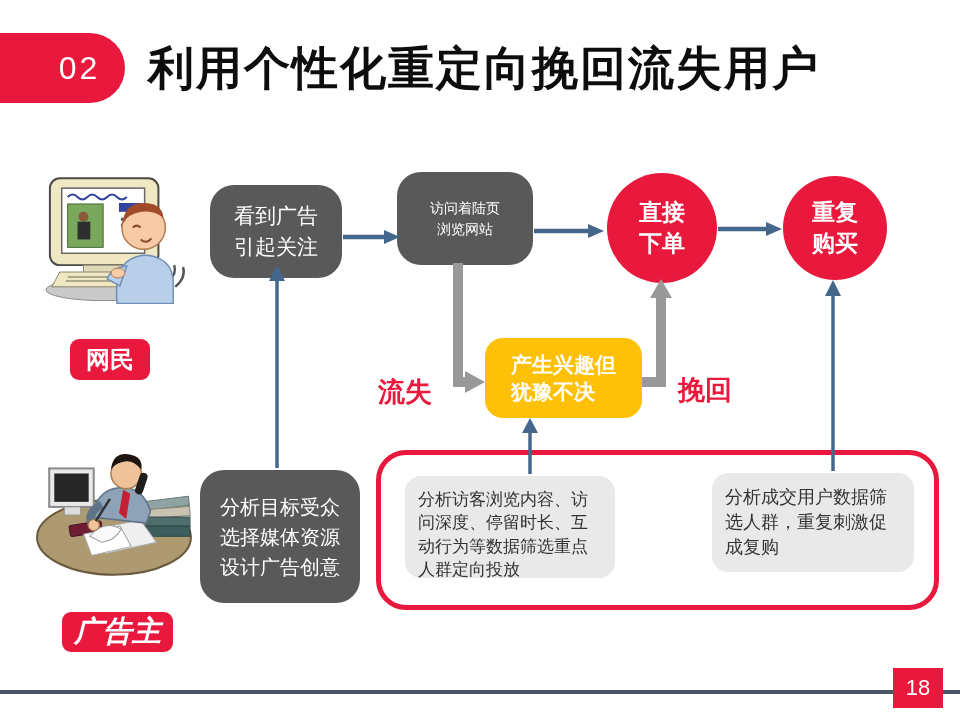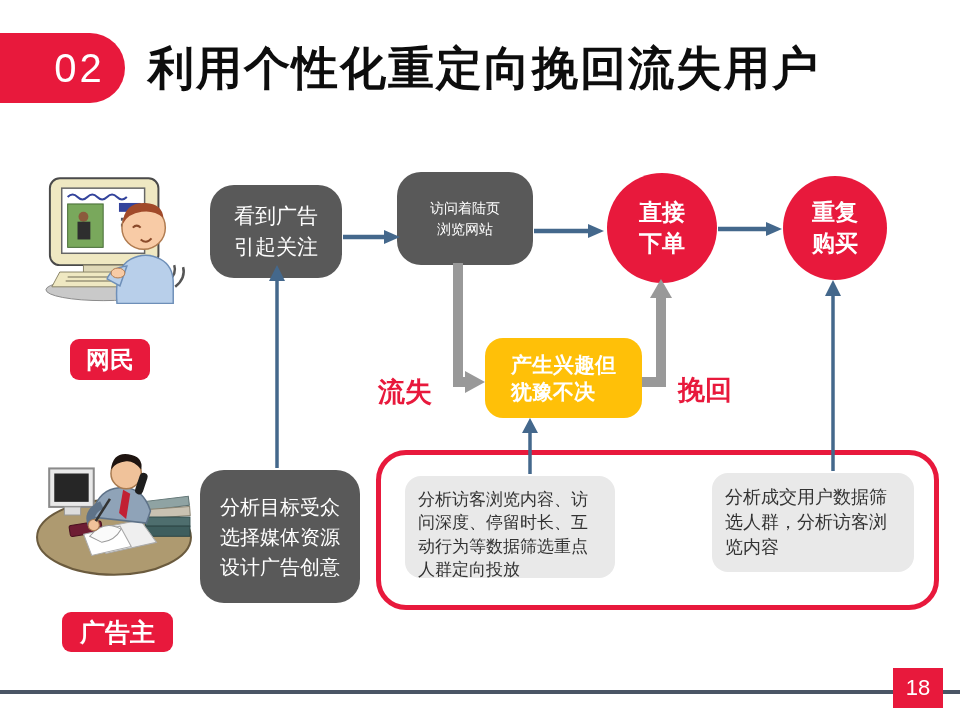--- a/index.html
+++ b/index.html
@@ -3,21 +3,21 @@
 <meta charset="utf-8">
 <style>
   html,body{margin:0;padding:0;background:#e9e9e9;}
   .slide{
     position:relative;width:960px;height:720px;background:#ffffff;
     font-family:"Liberation Sans","DejaVu Sans",sans-serif;overflow:hidden;margin:0 auto;
   }
   
   .num-badge{
     position:absolute;left:0;top:33px;width:125px;height:70px;background:#E8193C;
-    border-radius:0 35px 35px 0;color:#fff;font-size:40px;font-weight:400;
+    border-radius:0 35px 35px 0;color:#fff;font-size:32px;font-weight:400;
     display:flex;align-items:center;justify-content:center;padding-left:34px;box-sizing:border-box;
     letter-spacing:3px;
   }
   .slide-title{
     position:absolute;left:148px;top:38px;height:62px;display:flex;align-items:center;
     font-size:46px;font-weight:700;color:#0d0d0d;letter-spacing:2px;white-space:nowrap;
   }
   
   .node{
     position:absolute;background:#595959;color:#fff;border-radius:24px;
@@ -52,21 +52,21 @@
     padding:12px 13px;line-height:1.38;
   }
   .strategy-lost{left:405px;top:476px;width:210px;height:102px;font-size:17px;}
   .strategy-repeat{left:712px;top:473px;width:202px;height:99px;font-size:18px;}
   
   .actor-label{
     position:absolute;background:#E8193C;color:#fff;font-weight:700;border-radius:9px;
     display:flex;align-items:center;justify-content:center;margin-top:27px;
   }
   .actor-netizen{left:70px;top:312px;width:80px;height:41px;font-size:24px;}
-  .actor-advertiser{left:62px;top:585px;width:111px;height:40px;font-size:25px;}
+  .actor-advertiser{left:62px;top:585px;width:111px;height:40px;font-size:29px;font-style:italic;}
   .clipart{position:absolute;}
   .clip-netizen{left:42px;top:170px;width:148px;height:134px;}
   .clip-advertiser{left:33px;top:448px;width:162px;height:132px;}
   
   .connector-layer{position:absolute;left:0;top:0;width:960px;height:720px;z-index:3;pointer-events:none;}
   .layer-nodes{position:absolute;left:0;top:0;width:960px;height:720px;z-index:2;}
   
   .footer-line{position:absolute;left:0;top:690px;width:960px;height:4px;background:#4A5565;}
   .page-badge{
     position:absolute;left:893px;top:668px;width:50px;height:40px;background:#E8193C;
@@ -178,18 +178,18 @@
     <div class="node-hesitate">产生兴趣但
 犹豫不决</div>
     <div class="flow-label label-lost">流失</div>
     <div class="flow-label label-winback">挽回</div>
     <div class="node node-plan">分析目标受众
 选择媒体资源
 设计广告创意</div>
 
     <div class="panel"></div>
     <div class="strategy strategy-lost">分析访客浏览内容、访问深度、停留时长、互动行为等数据筛选重点人群定向投放</div>
-    <div class="strategy strategy-repeat">分析成交用户数据筛选人群，分析访客浏览内容</div>
+    <div class="strategy strategy-repeat">分析成交用户数据筛选人群，重复刺激促成复购</div>
   </div>
 
   <div class="footer-line"></div>
   <div class="page-badge">18</div>
 </div>
 
 </body></html>

